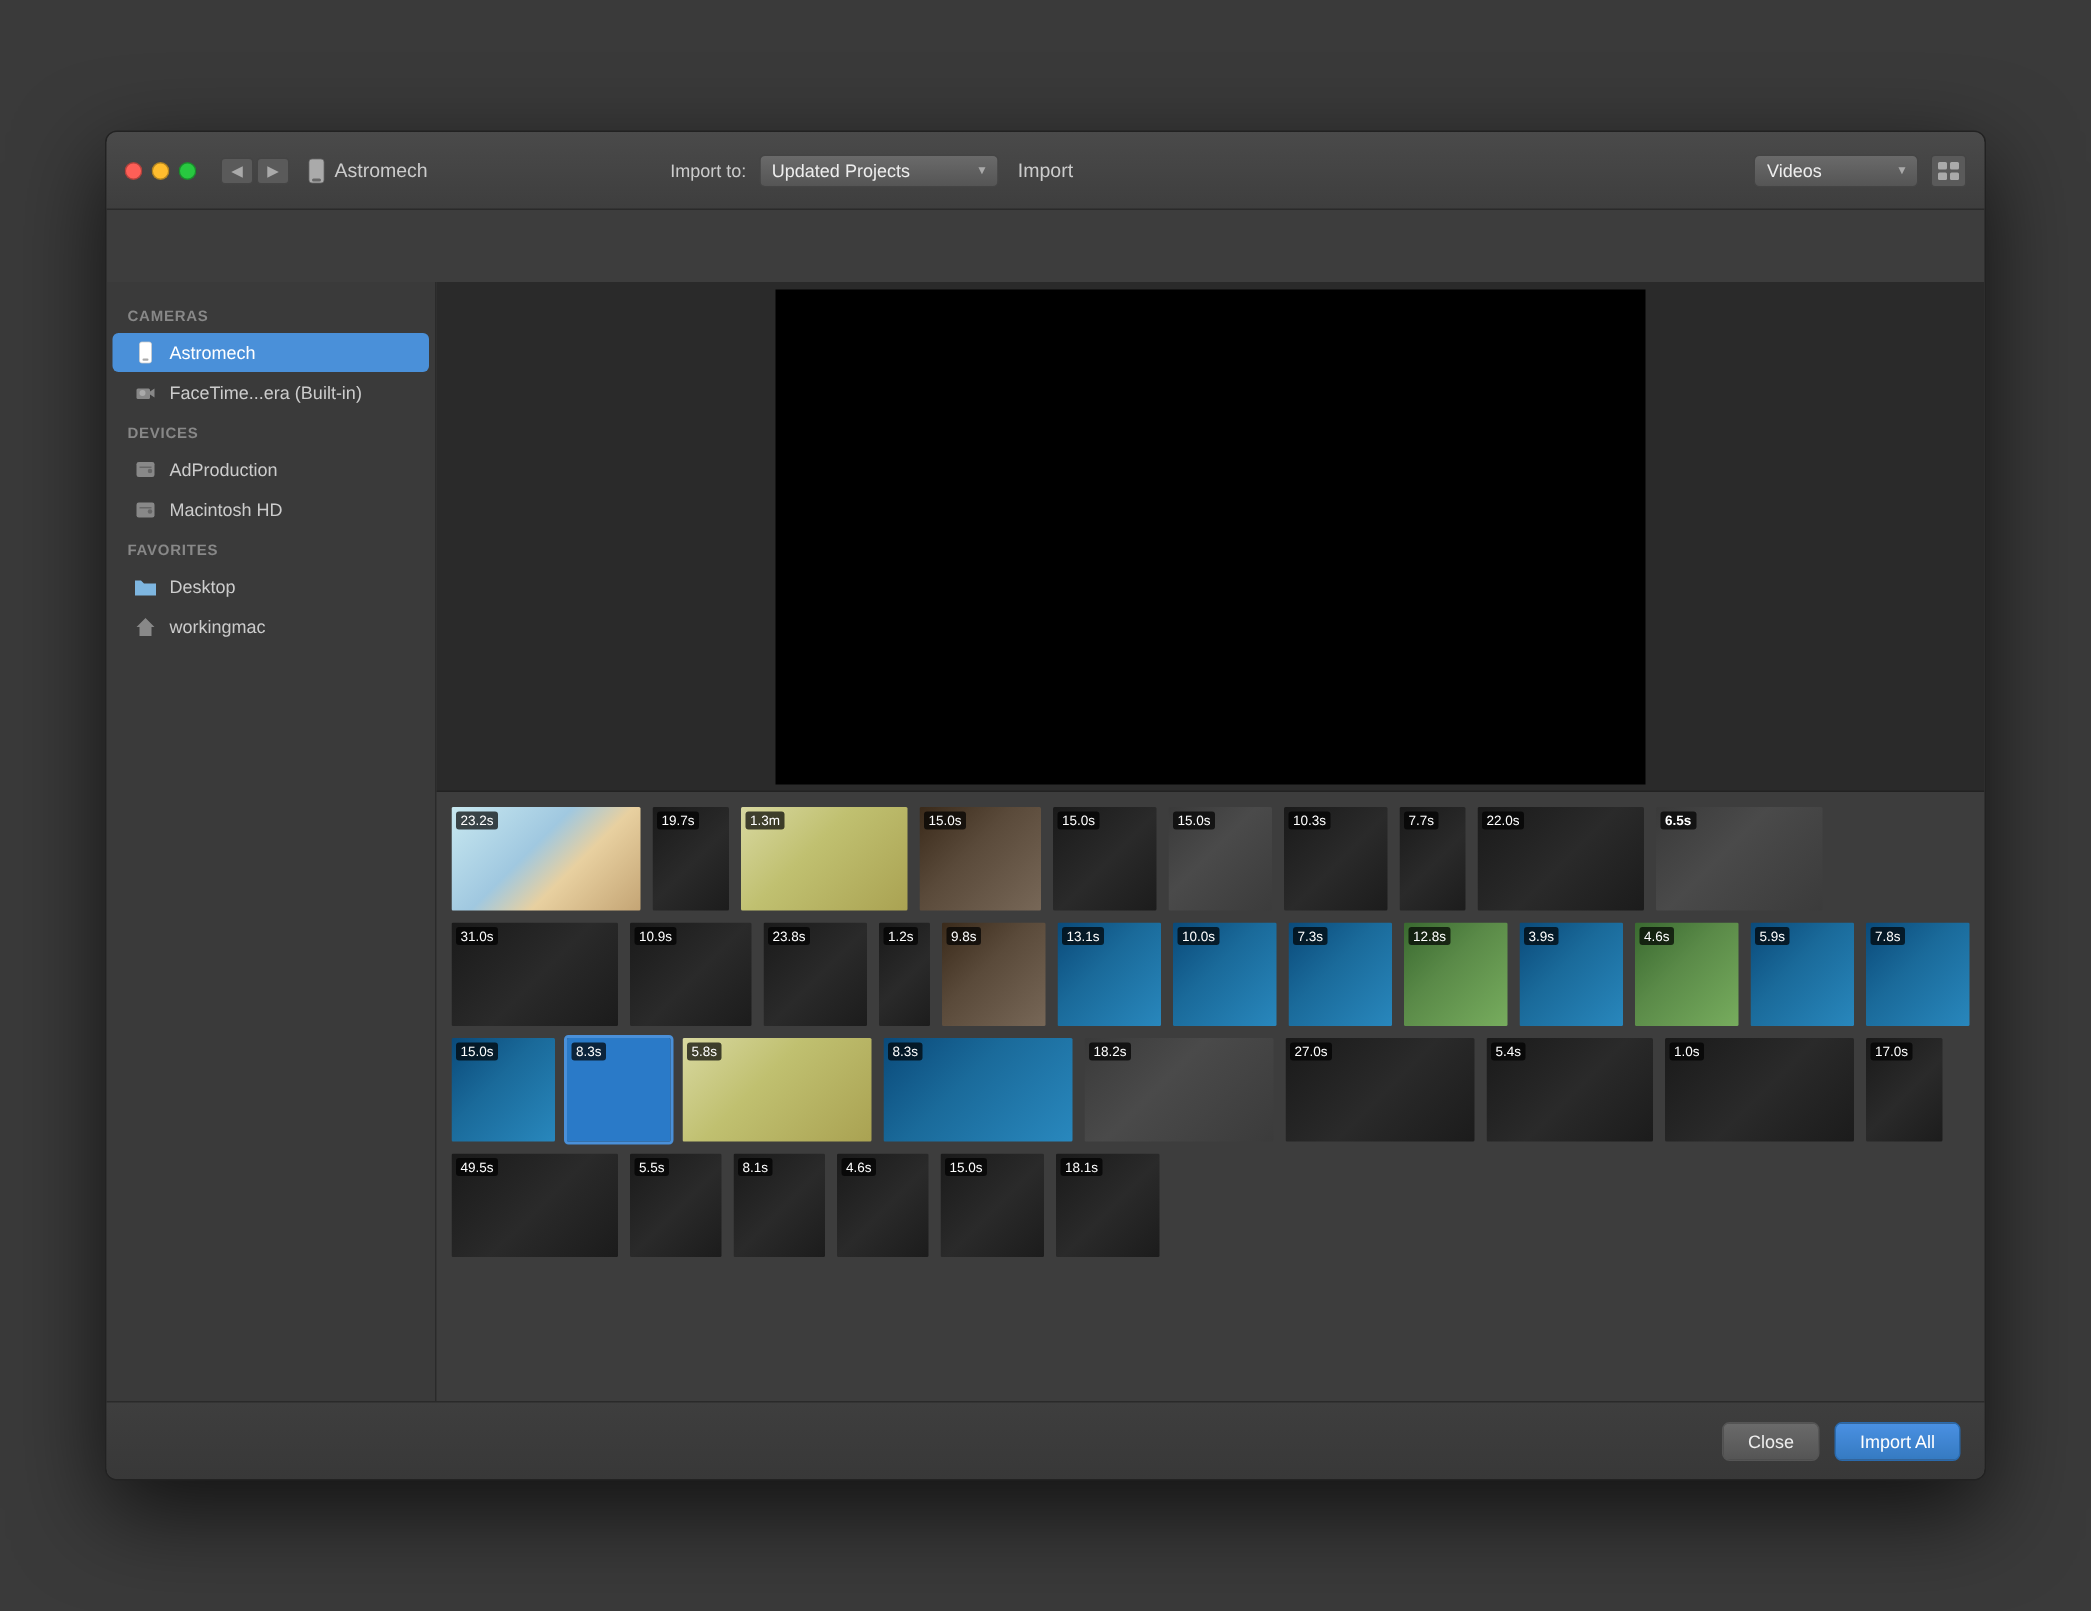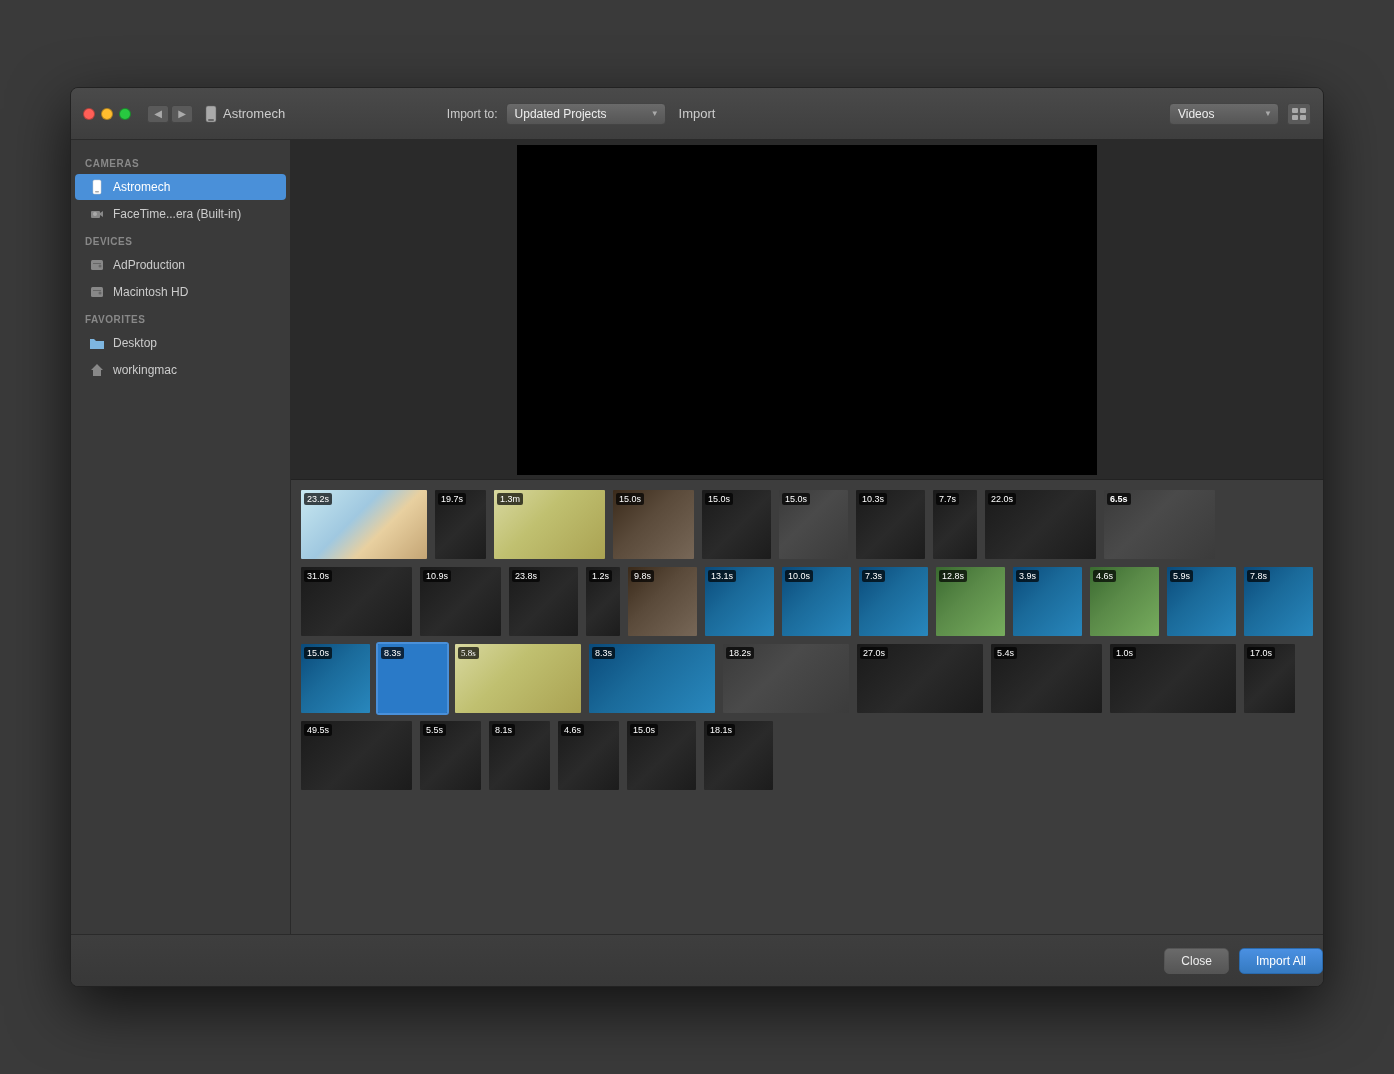--- a/index.html
+++ b/index.html
@@ -154,20 +154,21 @@
       align-items: center;
       justify-content: center;
       cursor: pointer;
     }
 
     
     .main-content {
       display: flex;
       flex: 1;
       overflow: hidden;
+      margin-top: 48px;
     }
 
     
     .sidebar {
       width: 220px;
       background: #3a3a3a;
       border-right: 1px solid #2a2a2a;
       flex-shrink: 0;
       padding-top: 10px;
       overflow-y: auto;
@@ -271,21 +272,21 @@
     }
 
     
     .bottom-bar {
       height: 52px;
       background: linear-gradient(to bottom, #3e3e3e, #383838);
       border-top: 1px solid #2a2a2a;
       display: flex;
       align-items: center;
       justify-content: flex-end;
-      padding: 0 0;
+      padding: 0 16px;
       gap: 10px;
       flex-shrink: 0;
     }
 
     .btn {
       height: 26px;
       padding: 0 16px;
       border-radius: 5px;
       font-size: 12px;
       cursor: pointer;
@@ -532,21 +533,21 @@
               <div class="thumb-duration">7.8s</div>
             </div>
             <div class="thumb-item" style="width: 73px; height: 73px;">
               <div style="width: 73px; height: 73px; background: linear-gradient(135deg, rgb(10, 74, 122) 0%, rgb(26, 106, 154) 40%, rgb(42, 138, 192) 100%);"></div>
               <div class="thumb-duration">15.0s</div>
             </div>
             <div class="thumb-item selected" style="width: 73px; height: 73px;">
               <div style="width: 73px; height: 73px; background: rgb(42, 122, 200);"></div>
               <div class="thumb-duration">8.3s</div>
             </div>
-            <div class="thumb-item" style="width: 130px; height: 73px; font-family: Liberation Serif, serif;">
+            <div class="thumb-item" style="width: 130px; height: 73px;">
               <div style="width: 130px; height: 73px; background: linear-gradient(135deg, rgb(216, 216, 160) 0%, rgb(192, 192, 112) 40%, rgb(168, 160, 80) 100%);"></div>
               <div class="thumb-duration">5.8s</div>
             </div>
             <div class="thumb-item" style="width: 130px; height: 73px;">
               <div style="width: 130px; height: 73px; background: linear-gradient(135deg, rgb(10, 74, 122) 0%, rgb(26, 106, 154) 40%, rgb(42, 138, 192) 100%);"></div>
               <div class="thumb-duration">8.3s</div>
             </div>
             <div class="thumb-item" style="width: 130px; height: 73px;">
               <div style="width: 130px; height: 73px; background: linear-gradient(135deg, rgb(58, 58, 58) 0%, rgb(74, 74, 74) 40%, rgb(58, 58, 58) 100%);"></div>
               <div class="thumb-duration">18.2s</div>

